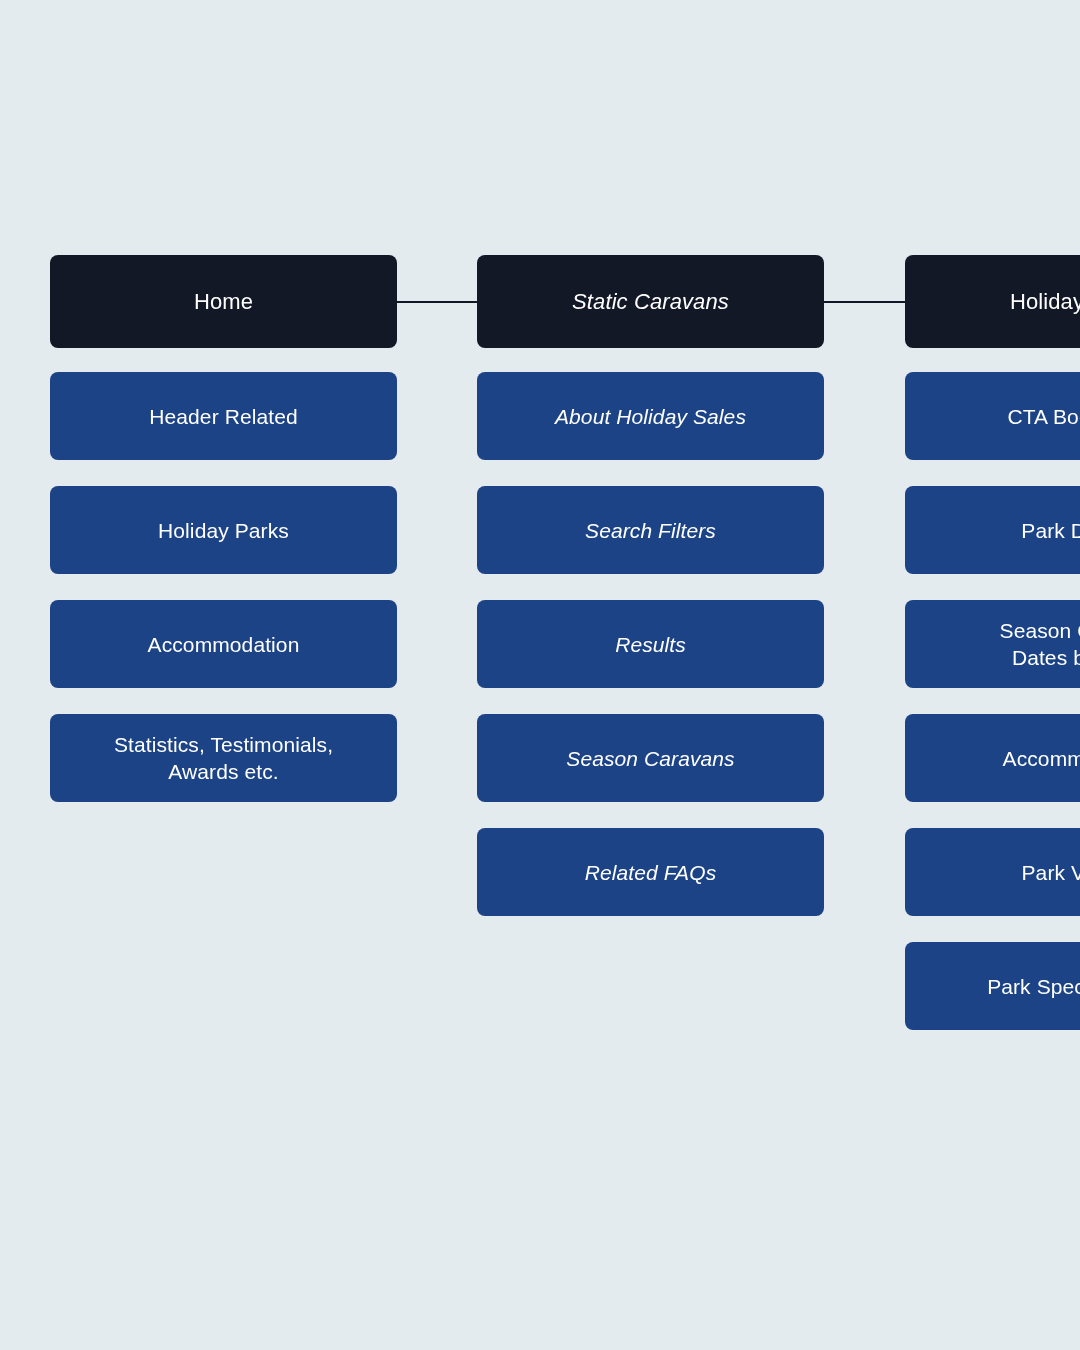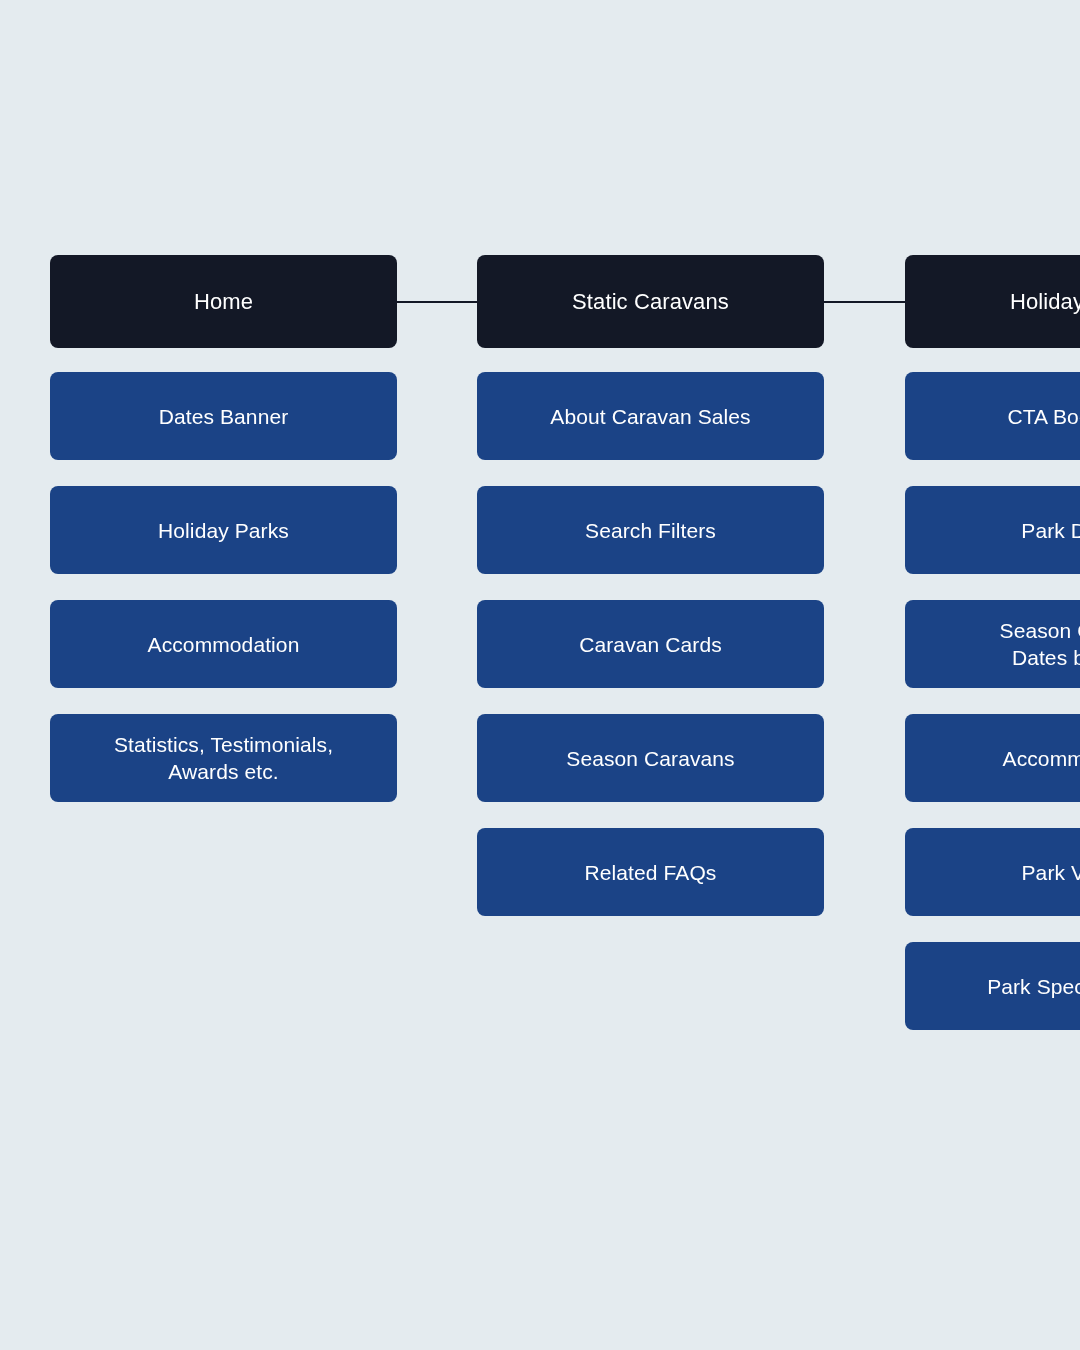--- a/index.html
+++ b/index.html
@@ -40,21 +40,21 @@
     background: #131826;
   }
 
   .column {
     position: absolute;
     top: 255px;
     width: 347px;
   }
 
   .col-1 { left: 50px; }
-  .col-2 { left: 477px; }
+  .col-2 { left: 477px; font-style: italic; }
   .col-3 { left: 905px; }
 
   .node {
     box-sizing: border-box;
     width: 347px;
     border-radius: 8px;
     display: flex;
     align-items: center;
     justify-content: center;
     text-align: center;
@@ -92,46 +92,46 @@
   <div class="connector-layer">
     <div class="connector" style="left:397px; top:301px; width:80px;"></div>
     <div class="connector" style="left:823px; top:301px; width:82px;"></div>
   </div>
 
   <div class="column col-1">
     <div class="node node-header">
       <span class="node-label">Home</span>
     </div>
     <div class="node node-child">
-      <span class="node-label">Dates Banner</span>
+      <span class="node-label">Header Related</span>
     </div>
     <div class="node node-child">
       <span class="node-label">Holiday Parks</span>
     </div>
     <div class="node node-child">
       <span class="node-label">Accommodation</span>
     </div>
     <div class="node node-child">
       <span class="node-label">Statistics, Testimonials,
 Awards etc.</span>
     </div>
   </div>
 
   <div class="column col-2">
     <div class="node node-header">
       <span class="node-label">Static Caravans</span>
     </div>
     <div class="node node-child">
-      <span class="node-label">About Caravan Sales</span>
+      <span class="node-label">About Holiday Sales</span>
     </div>
     <div class="node node-child">
       <span class="node-label">Search Filters</span>
     </div>
     <div class="node node-child">
-      <span class="node-label">Caravan Cards</span>
+      <span class="node-label">Results</span>
     </div>
     <div class="node node-child">
       <span class="node-label">Season Caravans</span>
     </div>
     <div class="node node-child">
       <span class="node-label">Related FAQs</span>
     </div>
   </div>
 
   <div class="column col-3">

